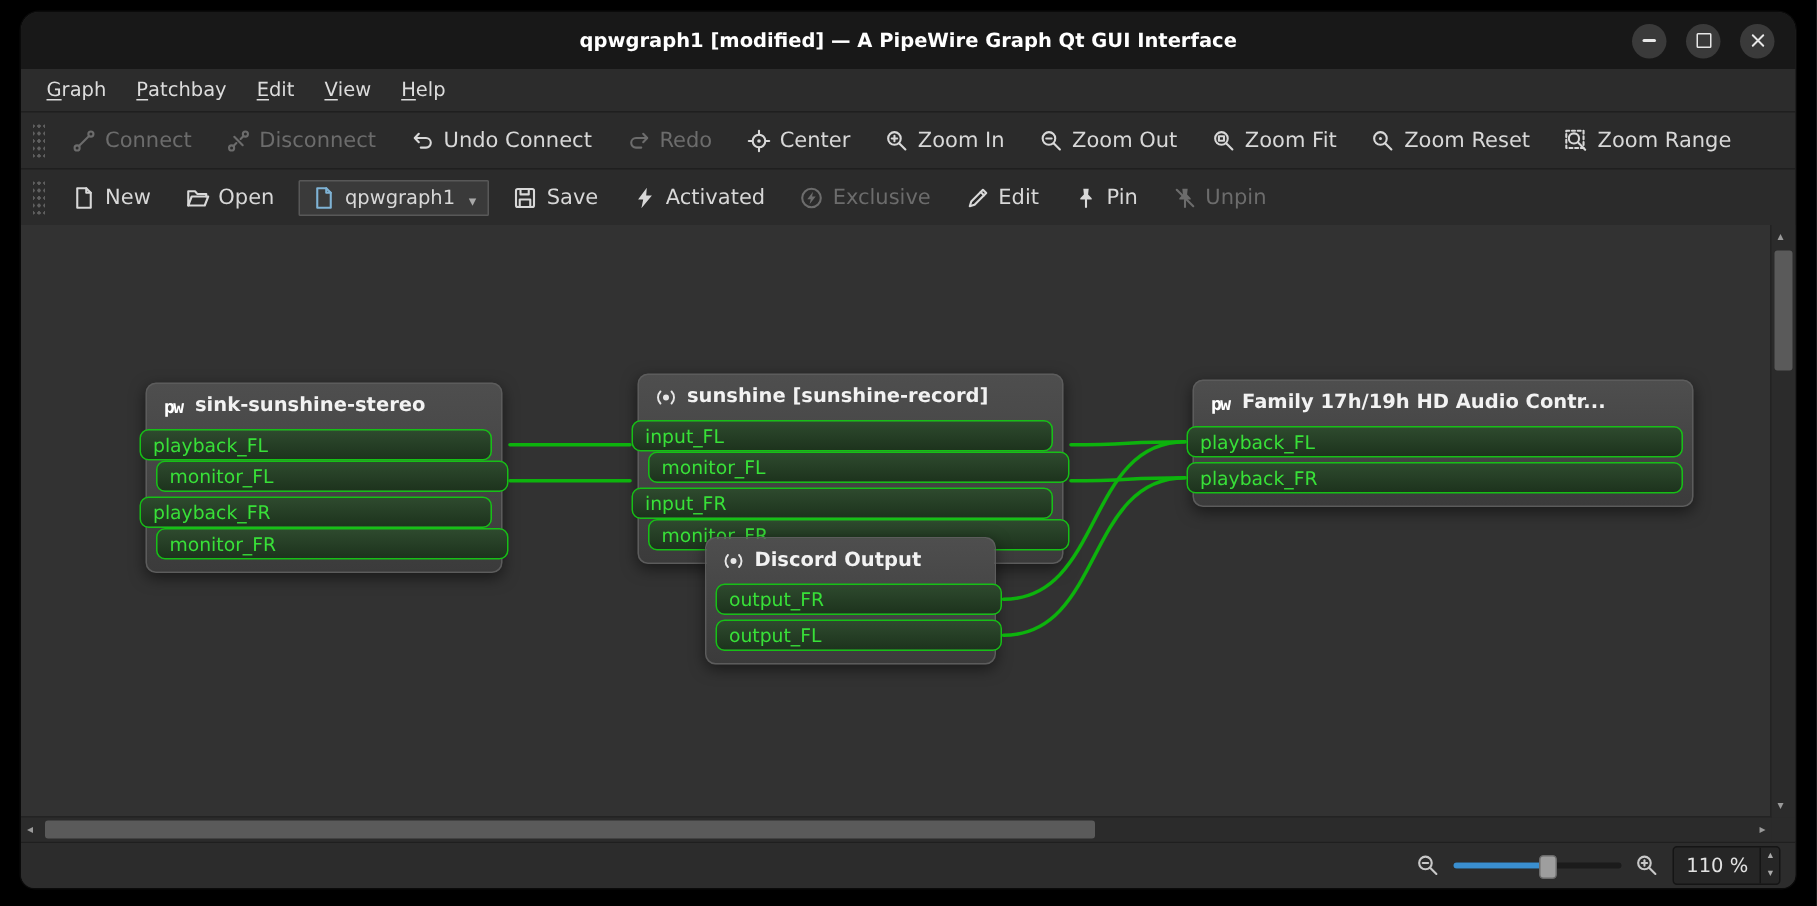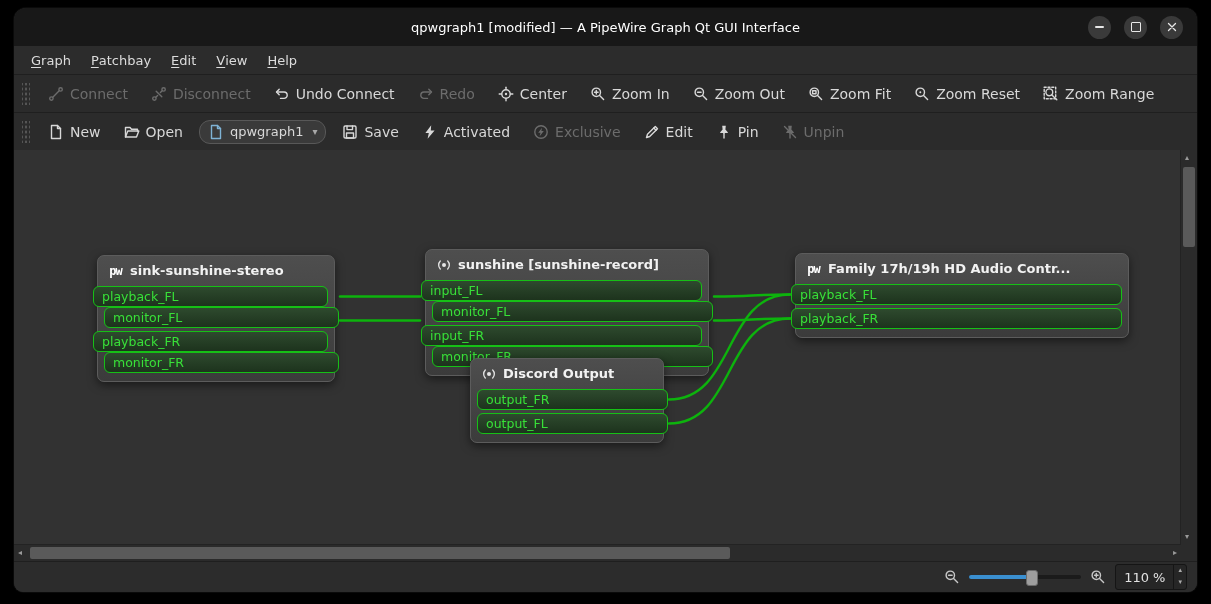--- a/index.html
+++ b/index.html
@@ -9,21 +9,21 @@
     -webkit-font-smoothing:antialiased;
   }
   .window{
     position:absolute;left:14px;top:8px;width:1183px;height:584px;
     background:#2c2c2c;border-radius:12px 12px 9px 9px;overflow:hidden;
     display:flex;flex-direction:column;box-shadow:0 0 0 1px #0a0a0a;
   }
   
   .titlebar{height:38px;background:#181818;position:relative;
     display:flex;align-items:center;justify-content:center;flex:none;}
-  .title{color:#ffffff;font-size:13px;font-weight:normal;}
+  .title{color:#ffffff;font-size:13px;font-weight:bold;}
   .win-controls{position:absolute;right:14px;top:0;height:100%;display:flex;align-items:center;gap:13px;}
   .wbtn{width:23px;height:23px;border-radius:50%;background:#3a3a3a;
     display:flex;align-items:center;justify-content:center;}
   .glyph-min{width:9px;height:2px;background:#e8e8e8;border-radius:1px;display:block;}
   .glyph-max{width:8px;height:8px;border:1.4px solid #e8e8e8;border-radius:1px;display:block;}
   
   .menubar{height:28px;background:#2c2c2c;display:flex;align-items:center;
     padding:0 8px;gap:2px;flex:none;}
   .menu-item{color:#dcdcdc;font-size:13px;padding:3px 9px;border-radius:3px;display:inline-flex;}
   .menu-item u{text-decoration:underline;text-underline-offset:2px;}
@@ -33,22 +33,22 @@
   .grip{width:8px;height:22px;margin:0 2px;flex:none;
     background-image:radial-gradient(circle,#606060 1px,transparent 1.3px);
     background-size:4px 5px;background-position:center;}
   .titem{display:flex;align-items:center;gap:6px;padding:5px 7px;border-radius:3px;
     color:#d8d8d8;font-size:14px;white-space:nowrap;}
   .titem.disabled{color:#6c6c6c;}
   .ticon{width:16px;height:16px;display:block;flex:none;}
   .ticon :is(path,circle,rect,line){stroke:currentColor;stroke-width:1.4;fill:none;
     stroke-linecap:round;stroke-linejoin:round;}
   .ticon .f{fill:currentColor;stroke:none;}
-  .combo{display:flex;align-items:center;gap:6px;background:#3a3a3a;border:1px solid #585858;
-    border-radius:11px;padding:3px 8px;color:#d8d8d8;font-size:13px;}
+  .combo{display:flex;align-items:flex-end;gap:6px;background:#3a3a3a;border:1px solid #585858;
+    border-radius:1px;padding:3px 8px;color:#d8d8d8;font-size:13px;}
   .combo .doc-blue{color:#7fb3d5;}
   .combo-arrow{color:#a8a8a8;font-size:10px;margin-left:3px;}
   
   .canvas-wrap{flex:1;position:relative;background:#2b2b2b;}
   .canvas{position:absolute;left:0;top:0;right:16px;bottom:16px;background:#323232;overflow:hidden;}
   .node{position:absolute;background:linear-gradient(180deg,#4e4e4e,#3b3b3b);
     border:1px solid #5c5c5c;border-radius:7px;box-shadow:0 3px 10px rgba(0,0,0,.5);
     padding:3px 6px 8px;z-index:1;}
   .node-header{display:flex;align-items:center;gap:6px;padding:4px 3px 5px;
     color:#f2f2f2;font-weight:bold;font-size:13px;white-space:nowrap;overflow:hidden;}

